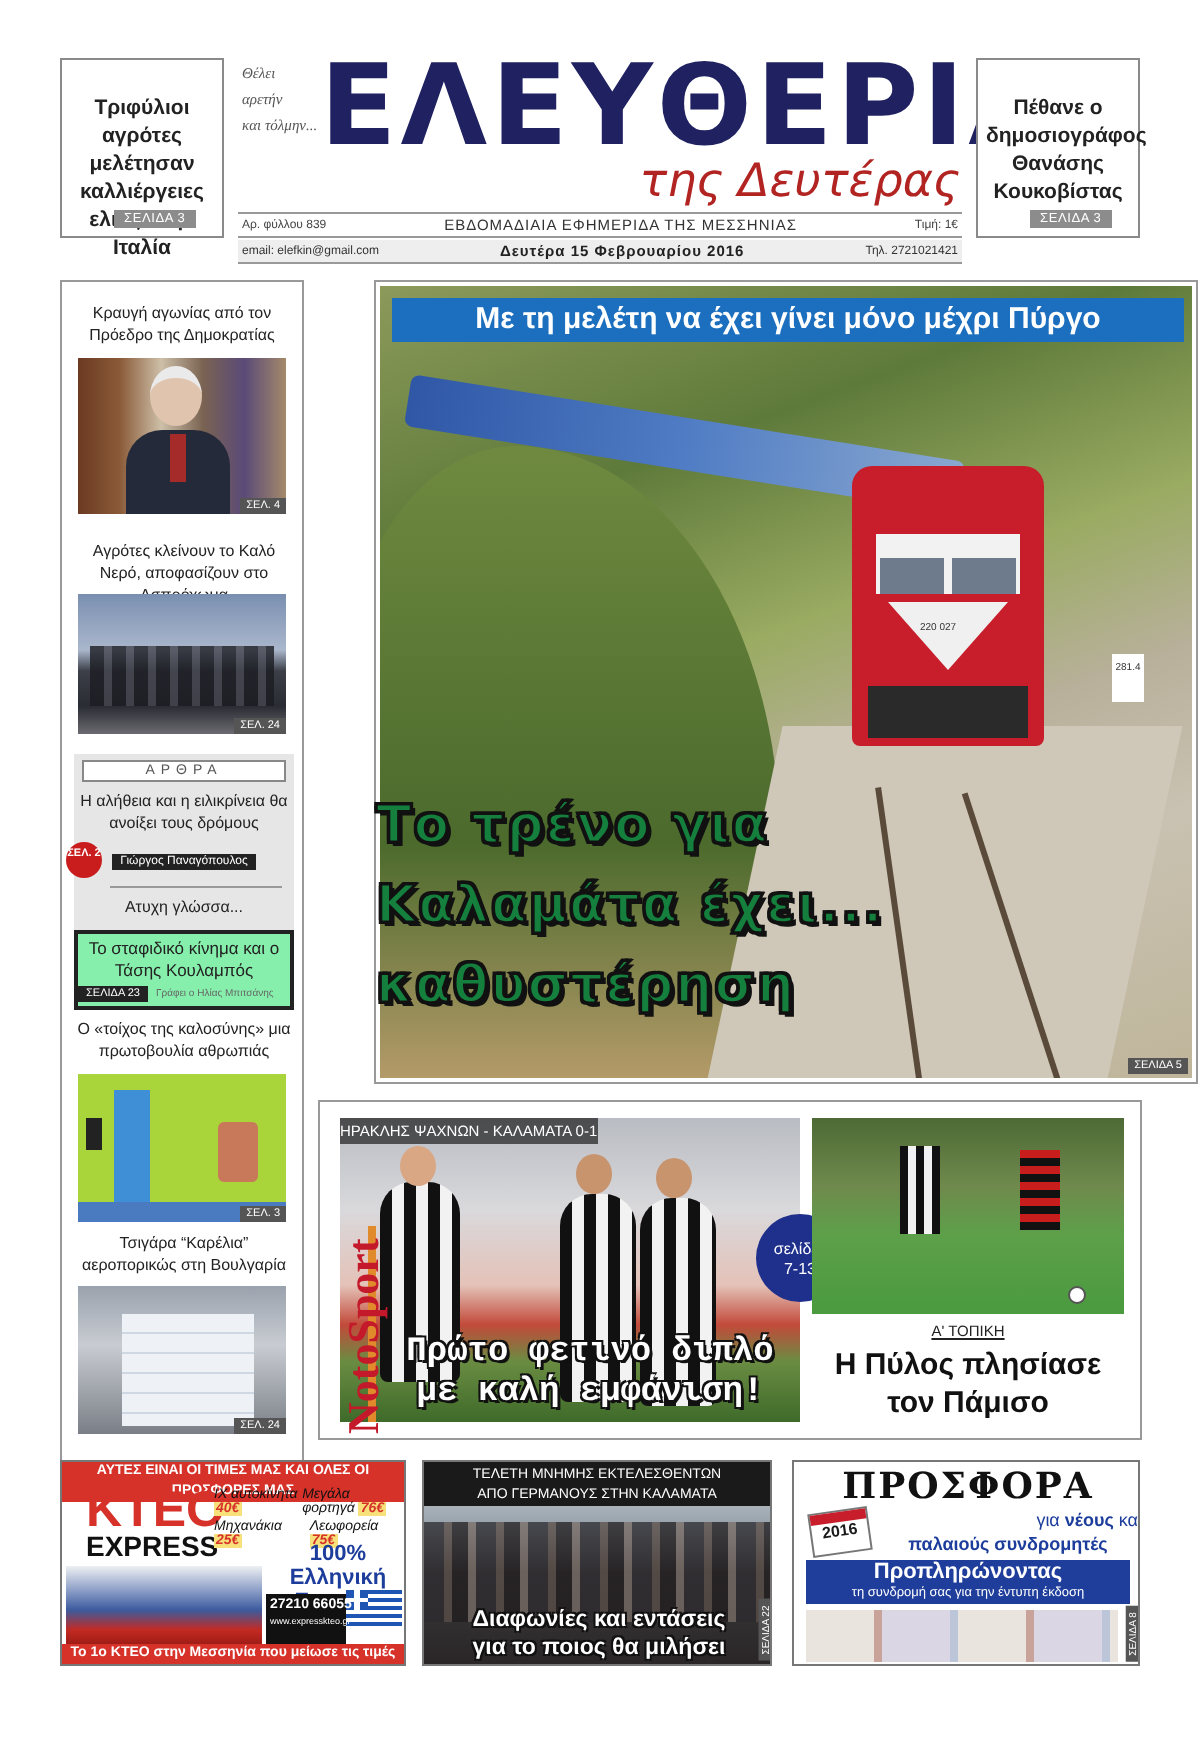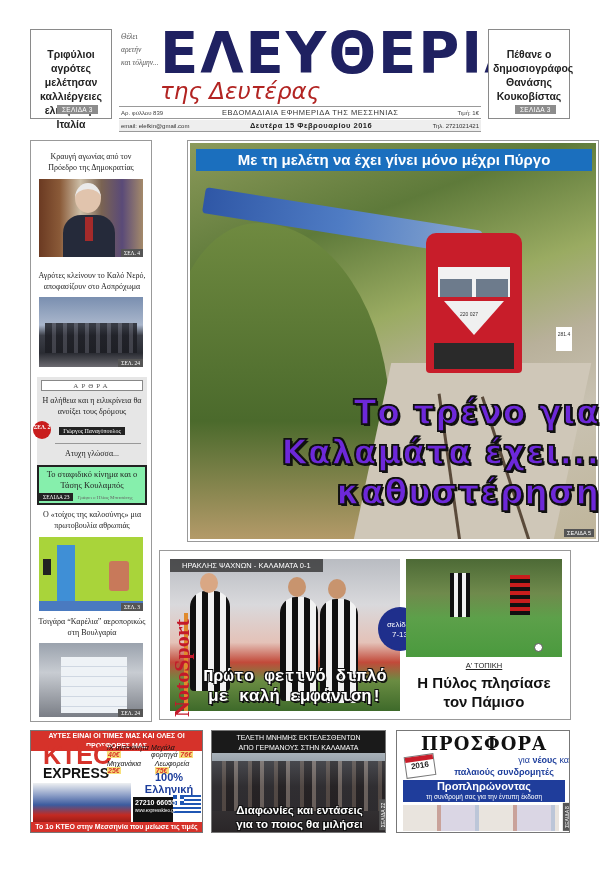--- a/index.html
+++ b/index.html
@@ -6,46 +6,46 @@
   html, body { width: 600px; height: 875px; background: #ffffff; overflow: hidden; }
   body { position: relative; font-family: "Liberation Sans", sans-serif; color: #1a1a1a; }
   .abs { position: absolute; }
 
   
   .teaser-box { border: 1px solid #8a8a8a; background: #fff; text-align: center; }
   .teaser-box .t-text { font-weight: bold; font-size: 10.5px; line-height: 14px; color: #222; padding: 0 4px; }
   .page-tag { display: inline-block; background: #8c8c8c; color: #fff; font-size: 6.5px; padding: 1px 5px; letter-spacing: .3px; }
   .motto { font-family: "Liberation Serif", serif; font-style: italic; font-size: 7.5px; color: #555; line-height: 13px; }
   .masthead { font-family: "DejaVu Sans", sans-serif; font-weight: bold; color: #1f2161; font-size: 56px; letter-spacing: 2px; line-height: 56px; text-align: center; }
-  .subhead { font-family: "DejaVu Sans", sans-serif; font-style: italic; color: #b22422; font-size: 23px; text-align: left; line-height: 26px; }
+  .subhead { font-family: "DejaVu Sans", sans-serif; font-style: italic; color: #b22422; font-size: 23px; text-align: right; line-height: 26px; }
   .infobar { border-top: 1px solid #999; border-bottom: 1px solid #999; font-size: 6px; color: #444; display: flex; justify-content: space-between; align-items: center; padding: 0 2px; height: 13px; }
   .infobar2 { background: #eeeeee; border-bottom: 1px solid #999; font-size: 6px; color: #333; display: flex; justify-content: space-between; align-items: center; padding: 0 2px; height: 12px; }
   .infobar .mid { font-size: 7.5px; letter-spacing: .5px; color: #333; }
   .infobar2 .mid { font-size: 7.5px; font-weight: bold; letter-spacing: .5px; color: #222; }
 
   
   .leftcol { border: 1px solid #999; background: #fff; }
   .lc-title { font-size: 8px; line-height: 11px; text-align: center; color: #222; }
   .photo { position: absolute; overflow: hidden; }
   .corner-tag { position: absolute; right: 0; bottom: 0; background: #555; color: #fff; font-size: 5.5px; padding: 1px 3px; transform-origin: right bottom; }
   .arthra { background: #e6e6e6; }
   .arthra-label { border: 1px solid #888; background: #fff; font-size: 7px; color: #555; text-align: center; letter-spacing: 3px; height: 11px; line-height: 10px; }
   .author { background: #222; color: #fff; font-size: 6px; padding: 1px 4px; display: inline-block; }
   .red-badge { background: #c91d1d; color: #fff; border-radius: 50%; font-size: 5.5px; text-align: center; font-weight: bold; line-height: 7px; padding-top: 3px; }
   .box-frame { border: 2px solid #222; background: #86efac; }
 
   
   .main-frame { border: 1px solid #999; background: #fff; margin-left: 28px; }
   .blue-banner { background: #1b6fbe; color: #fff; font-weight: bold; font-size: 15px; text-align: center; line-height: 22px; }
-  .big-headline { font-family: "DejaVu Sans", sans-serif; font-weight: bold; color: #6d28d9; text-align: right; font-size: 33px; line-height: 40px;
+  .big-headline { font-family: "DejaVu Sans", sans-serif; font-weight: bold; color: #15803d; text-align: left; font-size: 26px; line-height: 40px;
     -webkit-text-stroke: 1.5px #111; text-shadow: 2px 2px 0 #111, -1px -1px 0 #111, 1px -1px 0 #111, -1px 1px 0 #111; letter-spacing: 1px; }
 
   
   .sport-frame { border: 1px solid #999; background: #fff; }
-  .sport-caption { background: rgba(40,40,40,.75); color: #fff; font-size: 7.5px; padding: 2px 12px; text-align: right; }
+  .sport-caption { background: rgba(40,40,40,.75); color: #fff; font-size: 7.5px; padding: 2px 0; text-align: right; }
   .sport-headline { color: #fff; font-weight: bold; font-size: 17px; text-align: center; line-height: 20px;
     text-shadow: 1.5px 1.5px 0 #111, -1px -1px 0 #111, 1px -1px 0 #111, -1px 1px 0 #111; }
   .notosport { font-family: "Liberation Serif", serif; font-weight: bold; color: #c3192a; font-size: 22px; transform: rotate(-90deg); transform-origin: left top; white-space: nowrap; }
   .star-badge { background: #1f2f8c; color: #fff; border-radius: 50%; font-size: 8px; text-align: center; line-height: 10px; padding-top: 11px; box-shadow: 0 0 0 2px #1f2f8c; }
   .local-label { font-size: 7.5px; text-decoration: underline; color: #222; text-align: center; }
   .local-headline { font-weight: bold; font-size: 15px; line-height: 19px; text-align: center; color: #111; }
 
   
   .ad-kteo { border: 1px solid #777; overflow: hidden; }
   .kteo-top { background: #d6322a; color: #fff; font-weight: bold; font-size: 7px; text-align: center; line-height: 10px; }
@@ -92,21 +92,21 @@
   <span>email: elefkin@gmail.com</span>
   <span class="mid">Δευτέρα 15 Φεβρουαρίου 2016</span>
   <span>Τηλ. 2721021421</span>
 </div>
 
 <div class="abs teaser-box" style="left:488px;top:29px;width:82px;height:90px;">
   <div class="t-text" style="margin-top:17px;">Πέθανε ο δημοσιογράφος Θανάσης Κουκοβίστας</div>
   <div class="abs page-tag" style="left:26px;bottom:4px;">ΣΕΛΙΔΑ 3</div>
 </div>
 
-<div class="abs leftcol" style="left:30px;top:140px;width:122px;height:582px;font-family:Liberation Serif, serif;">
+<div class="abs leftcol" style="left:30px;top:140px;width:122px;height:652px;">
 
   <div class="abs lc-title" style="left:8px;top:10px;width:104px;">Κραυγή αγωνίας από τον Πρόεδρο της Δημοκρατίας</div>
   <div class="photo" style="left:8px;top:38px;width:104px;height:78px;background:linear-gradient(90deg,#6b3a22 0%,#8a5a38 20%,#cdbfa8 40%,#7a6352 60%,#5a4a78 80%,#a48a6a 100%);">
     <div class="abs" style="left:24px;top:4px;width:50px;height:74px;">
       <div style="position:absolute;left:12px;top:0;width:26px;height:30px;border-radius:50%;background:#e1c4ad;border-top:6px solid #eaeaea;"></div>
       <div style="position:absolute;left:0;top:32px;width:52px;height:44px;border-radius:18px 18px 0 0;background:#252a3a;"></div>
       <div style="position:absolute;left:22px;top:34px;width:8px;height:24px;background:#a52a2a;"></div>
     </div>
     <div class="corner-tag">ΣΕΛ. 4</div>
   </div>

